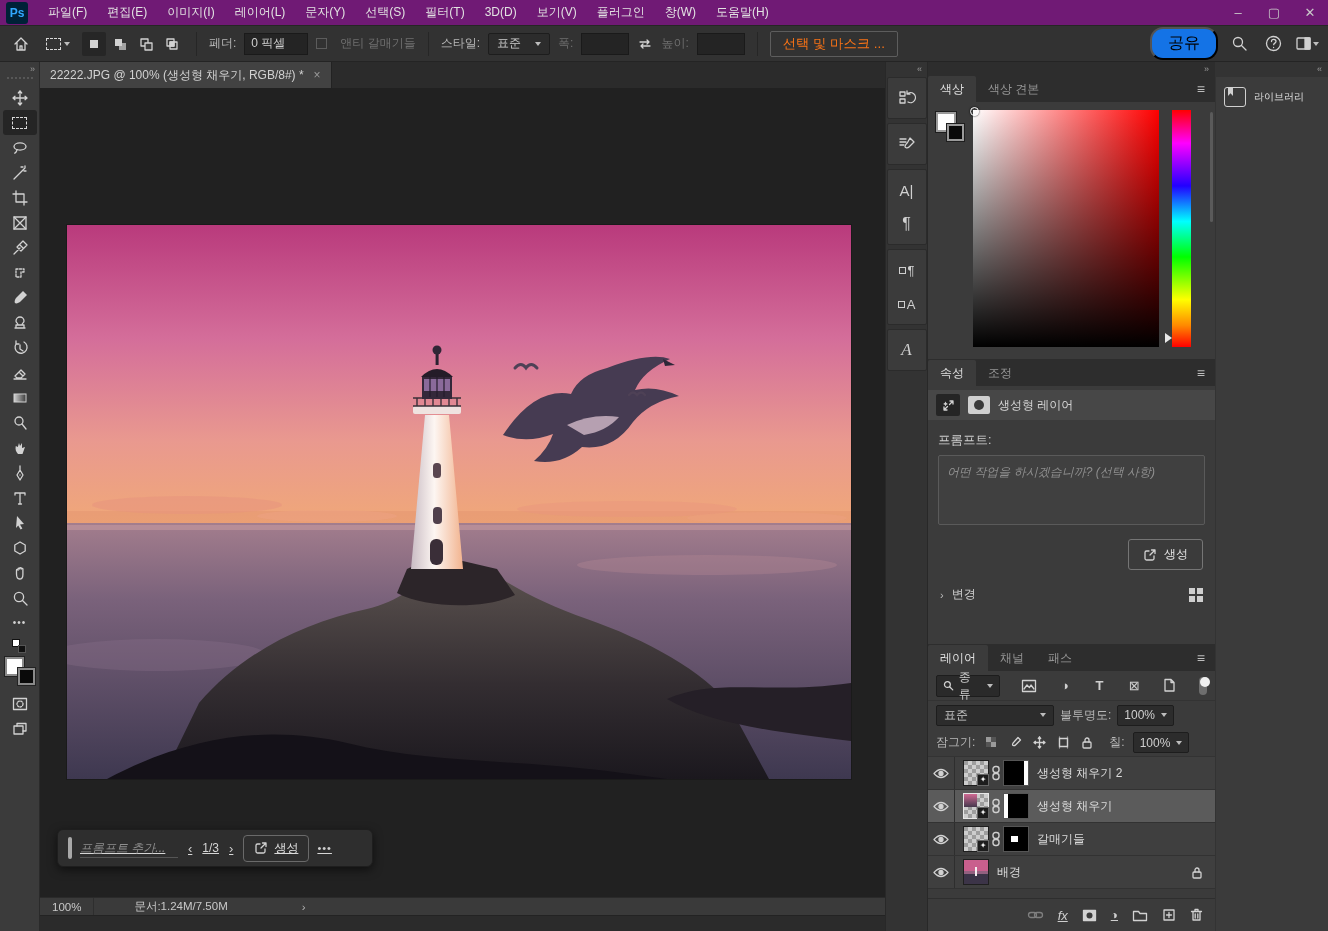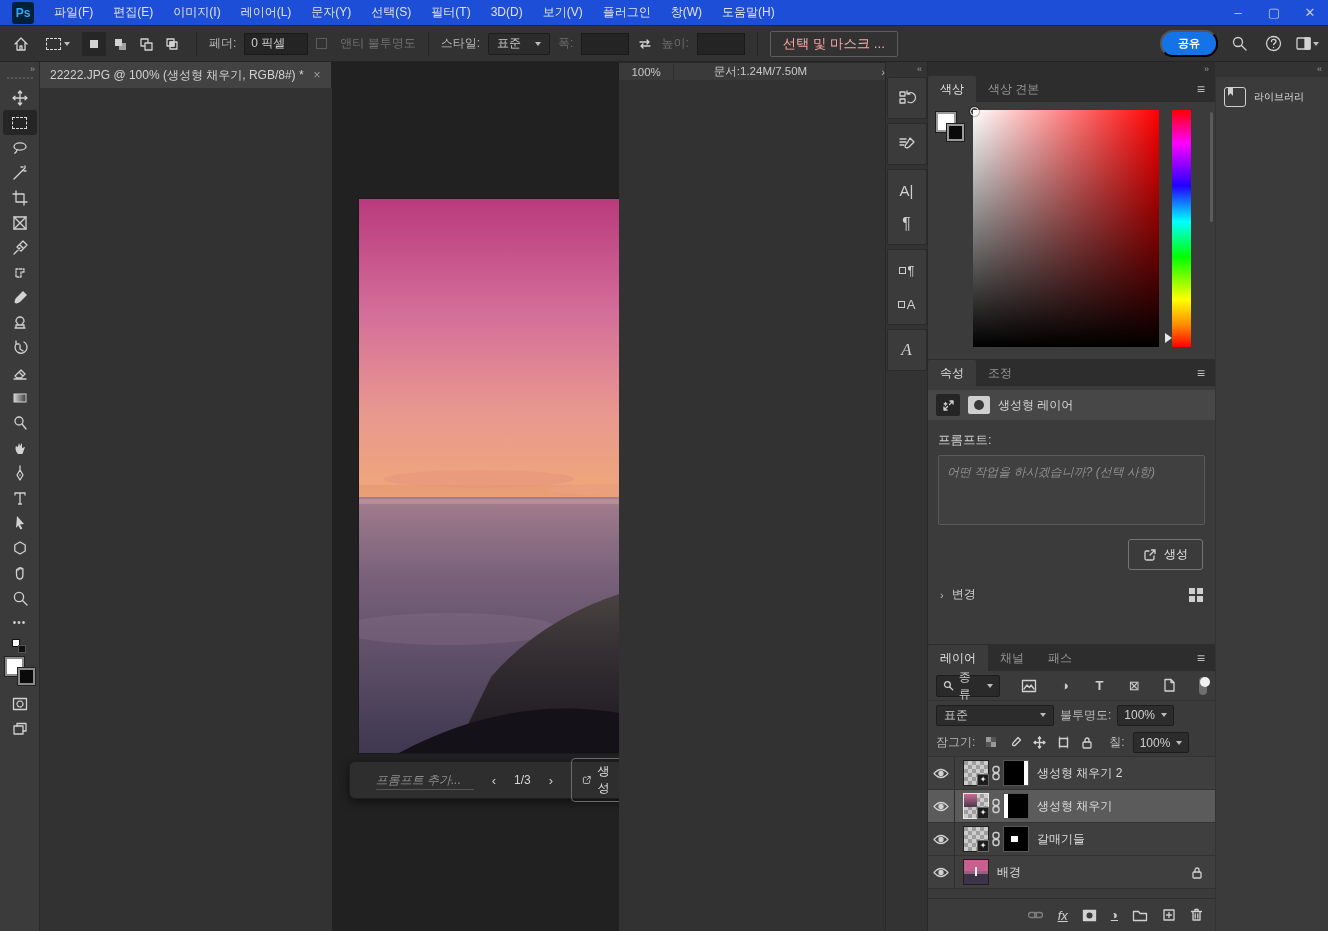--- a/index.html
+++ b/index.html
@@ -1,42 +1,42 @@
 <!DOCTYPE html>
 <html><head>
 <meta charset="utf-8">
 <style>
   * { margin:0; padding:0; box-sizing:border-box; }
   html,body { width:1328px; height:931px; overflow:hidden; }
   body { background:#323232; font-family:"Liberation Sans",sans-serif; color:#d6d6d6; font-size:12px; }
   .app { position:relative; width:1328px; height:931px; display:flex; flex-direction:column; }
 
   
-  .menubar { height:26px; background:#1d4ed8; display:flex; align-items:center; padding-left:12px; border-bottom:1px solid #262626; }
+  .menubar { height:26px; background:#701a75; display:flex; align-items:center; padding-left:6px; border-bottom:1px solid #262626; }
   .ps-logo { width:22px; height:22px; background:#002137; color:#31a8ff; font-weight:bold; font-size:12px; display:flex; align-items:center; justify-content:center; border-radius:3px; margin-right:10px; }
   .menu-item { padding:0 10px; line-height:25px; color:#e2e2e2; cursor:default; }
   .win-controls { margin-left:auto; display:flex; height:26px; }
   .win-btn { width:36px; display:flex; align-items:center; justify-content:center; color:#c9c9c9; font-size:13px; }
 
   
   .optionsbar { height:36px; background:#323232; border-bottom:1px solid #242424; display:flex; align-items:center; padding:0 8px; gap:8px; }
   .opt-sep { width:1px; height:24px; background:#262626; margin:0 4px; }
   .tool-preview { display:flex; align-items:center; gap:3px; padding:2px 4px; }
   .mode-btns { display:flex; gap:2px; }
   .mode-btn { width:24px; height:24px; display:flex; align-items:center; justify-content:center; border-radius:2px; }
   .mode-btn.active { background:#262626; }
   .opt-label { color:#b8b8b8; }
   .opt-label.dim { color:#6f6f6f; }
   .opt-input { width:64px; height:22px; background:#242424; border:1px solid #1a1a1a; color:#cfcfcf; font-size:12px; padding:0 6px; font-family:inherit; }
   .opt-input.small { width:48px; }
   .opt-select { height:22px; background:#2c2c2c; border:1px solid #1d1d1d; color:#cfcfcf; display:flex; align-items:center; gap:14px; padding:0 8px; border-radius:2px; }
   .chk { width:11px; height:11px; border:1px solid #5c5c5c; display:inline-block; margin-right:5px; }
-  .btn-outline { background:#323232; border:1px solid #5d5d5d; border-radius:2px; color:#fca5a5; padding:3px 12px; }
+  .btn-outline { background:#323232; border:1px solid #5d5d5d; border-radius:2px; color:#f97316; padding:3px 12px; }
   .spacer { flex:1; }
-  .share-btn { background:#1473e6; color:#ffffff; border-radius:13px; padding:4px 16px; font-size:11px;font-weight:bold; }
+  .share-btn { background:#1473e6; color:#000000; border-radius:13px; padding:4px 16px; font-size:16px; }
   .top-ic { width:26px; height:26px; display:flex; align-items:center; justify-content:center; }
   .chev { width:0; height:0; border-left:3px solid transparent; border-right:3px solid transparent; border-top:4px solid #bdbdbd; display:inline-block; }
 
   
   .main { flex:1; display:flex; min-height:0; }
 
   
   .toolstrip { width:40px; background:#3b3b3b; border-right:1px solid #2a2a2a; display:flex; flex-direction:column; align-items:center; }
   .ts-head { width:100%; height:15px; color:#9a9a9a; font-size:9px; text-align:right; padding:2px 4px 0 0; }
   .grip { width:26px; border-top:2px dotted #575757; margin-bottom:6px; }
@@ -44,30 +44,30 @@
   .tool.sel { background:#252525; }
   .marquee-box { width:15px; height:12px; border:1.4px dashed #d8d8d8; }
   .swatch-mini { position:relative; width:16px; height:14px; margin-top:4px; }
   .swatch-mini .f { position:absolute; left:0; top:0; width:8px; height:8px; background:#fff; border:1px solid #111; }
   .swatch-mini .b { position:absolute; right:2px; bottom:0; width:8px; height:8px; background:#111; border:1px solid #555; }
   .swatches { position:relative; width:30px; height:28px; margin:4px 0 6px; }
   .swatches .fg { position:absolute; left:0; top:0; width:19px; height:19px; background:#fff; border:2px solid #8a8a8a; outline:1px solid #222; }
   .swatches .bg { position:absolute; right:0; bottom:0; width:17px; height:17px; background:#0a0a0a; border:2px solid #8a8a8a; outline:1px solid #222; }
 
   
-  .docarea { flex:1; display:flex; min-width:0; border-right:1px solid #282828; }
+  .docarea { flex:1; display:flex; flex-direction:column; min-width:0; border-right:1px solid #282828; }
   .tabbar { height:26px; background:#2b2b2b; display:flex; align-items:flex-end; }
   .doctab { height:26px; background:#424242; color:#d2d2d2; display:flex; align-items:center; gap:10px; padding:0 10px; font-size:12px; border-right:1px solid #222; }
   .doctab .x { color:#9a9a9a; font-size:12px; }
   .pasteboard { flex:1; background:#212121; position:relative; overflow:hidden; }
   .canvas { position:absolute; left:27px; top:137px; width:784px; height:554px; box-shadow:0 0 0 1px #1a1a1a; }
   .canvas svg { display:block; width:100%; height:100%; }
 
   
-  .promptbar { position:absolute; left:17px; top:699px; width:316px; height:38px; background:#2e2e2e; border:1px solid #1e1e1e; border-radius:6px; box-shadow:0 3px 10px rgba(0,0,0,.55); display:flex; align-items:center; gap:16px; padding:0 10px; }
+  .promptbar { position:absolute; left:17px; top:741px; width:316px; height:38px; background:#2e2e2e; border:1px solid #1e1e1e; border-radius:6px; box-shadow:0 3px 10px rgba(0,0,0,.55); display:flex; align-items:center; gap:8px; padding:0 10px;text-decoration:underline; }
   .drag-handle { width:4px; height:22px; background:#a8a8a8; border-radius:2px; }
   .pb-input { width:98px; background:transparent; border:none; border-bottom:1px solid #555; height:20px; color:#cfcfcf; font-size:12px; font-style:italic; font-family:inherit; }
   .pb-input::placeholder { color:#8f8f8f; font-style:italic; }
   .pb-nav { color:#cfcfcf; font-size:13px; padding:0 2px; }
   .pb-page { color:#d6d6d6; }
   .pb-gen { display:flex; align-items:center; gap:6px; border:1px solid #6a6a6a; border-radius:4px; padding:4px 10px; color:#e2e2e2; }
   .pb-more { color:#cfcfcf; letter-spacing:1px; font-size:11px; }
 
   
   .statusbar { height:18px; background:#3a3a3a; border-top:1px solid #2a2a2a; display:flex; align-items:center; font-size:11.5px; color:#c9c9c9; }
@@ -232,21 +232,21 @@
             <rect x="3" y="3" width="7" height="7"></rect>
             <rect x="6" y="6" width="7" height="7"></rect>
             <rect x="6" y="6" width="4" height="4" fill="#d2d2d2"></rect>
           </svg>
         </div>
     </div>
     <div class="opt-sep"></div>
     <span class="opt-label">페더:</span>
     <input class="opt-input" value="0 픽셀" style="">
     <span class="chk"></span>
-    <span class="opt-label dim">앤티 불투명도</span>
+    <span class="opt-label dim">앤티 갈매기들</span>
     <div class="opt-sep"></div>
     <span class="opt-label">스타일:</span>
     <div class="opt-select">
         <span>표준</span>
         <span class="chev"></span>
       </div>
     <span class="opt-label dim">폭:</span>
     <input class="opt-input small" style="">
     <svg class="ic" width="16" height="14" viewBox="0 0 16 14">
         <path d="M3 5h9M10 3l2 2-2 2M13 9H4M6 7L4 9l2 2"></path>

